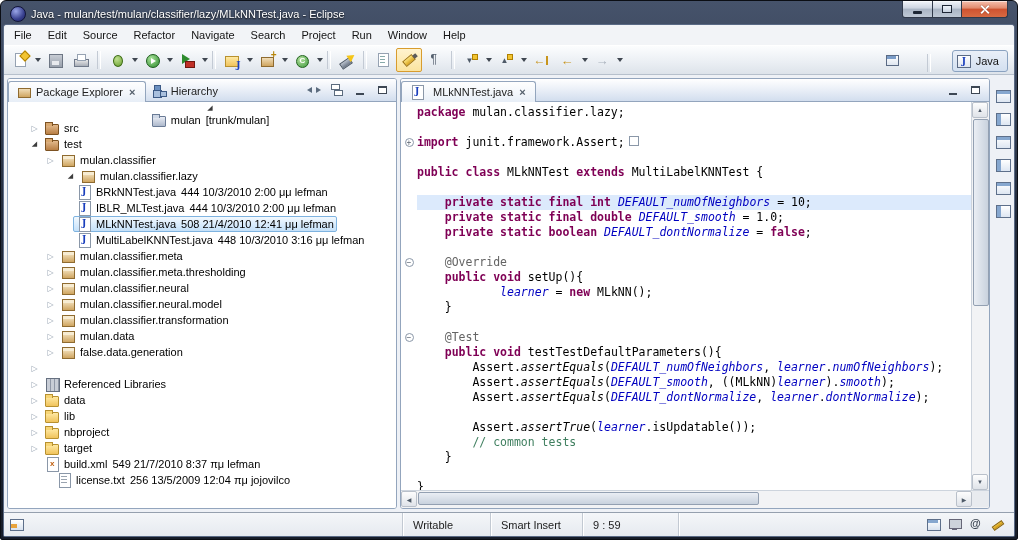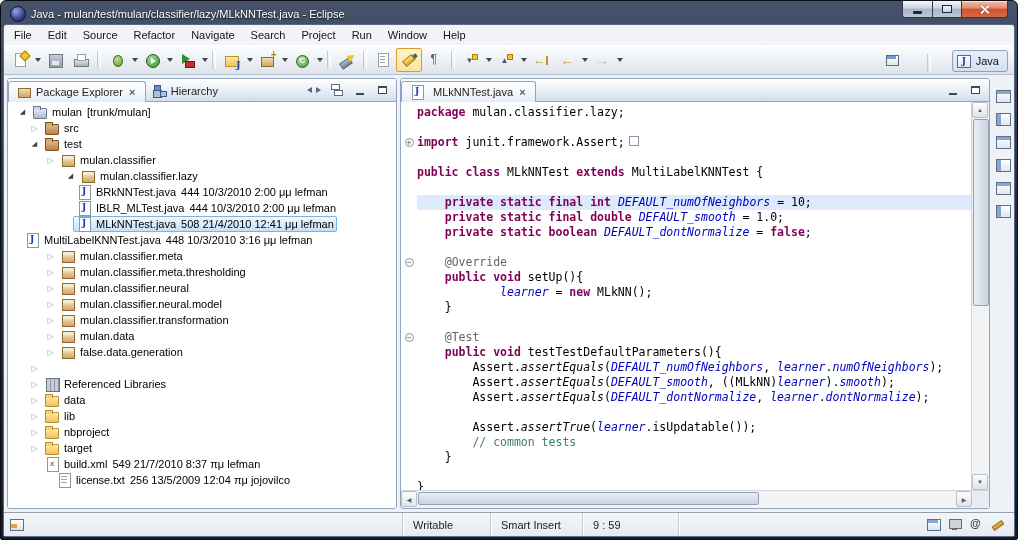--- a/index.html
+++ b/index.html
@@ -330,21 +330,21 @@
               </span>
             <span class="pbtn">
                 <span class="g-pmin"></span>
               </span>
             <span class="pbtn">
                 <span class="g-pmax"></span>
               </span>
           </div>
         </div>
         <div class="tree" id="tree">
-            <div class="trow" style="padding-left: 8px;">
+            <div class="trow" style="padding-left: 16px; flex-direction: column;">
               <span class="tarrow open">◢</span>
               <span class="rowline">
                 <span class="tic tic-project"></span>
                 <span class="tlabel">mulan</span>
                 <span class="tmeta">[trunk/mulan]</span>
               </span>
             </div>
             <div class="trow" style="padding-left: 20px;">
               <span class="tarrow closed">▷</span>
               <span class="rowline">
@@ -390,21 +390,21 @@
               </span>
             </div>
             <div class="trow" style="padding-left: 52px;">
               <span class="tarrow"></span>
               <span class="rowline sel">
                 <span class="tic tic-jfile"></span>
                 <span class="tlabel">MLkNNTest.java</span>
                 <span class="tmeta">508 21/4/2010 12:41 μμ lefman</span>
               </span>
             </div>
-            <div class="trow" style="">
+            <div class="trow" style="padding-left: 52px;">
               <span class="tarrow"></span>
               <span class="rowline">
                 <span class="tic tic-jfile"></span>
                 <span class="tlabel">MultiLabelKNNTest.java</span>
                 <span class="tmeta">448 10/3/2010 3:16 μμ lefman</span>
               </span>
             </div>
             <div class="trow" style="padding-left: 36px;">
               <span class="tarrow closed">▷</span>
               <span class="rowline">

